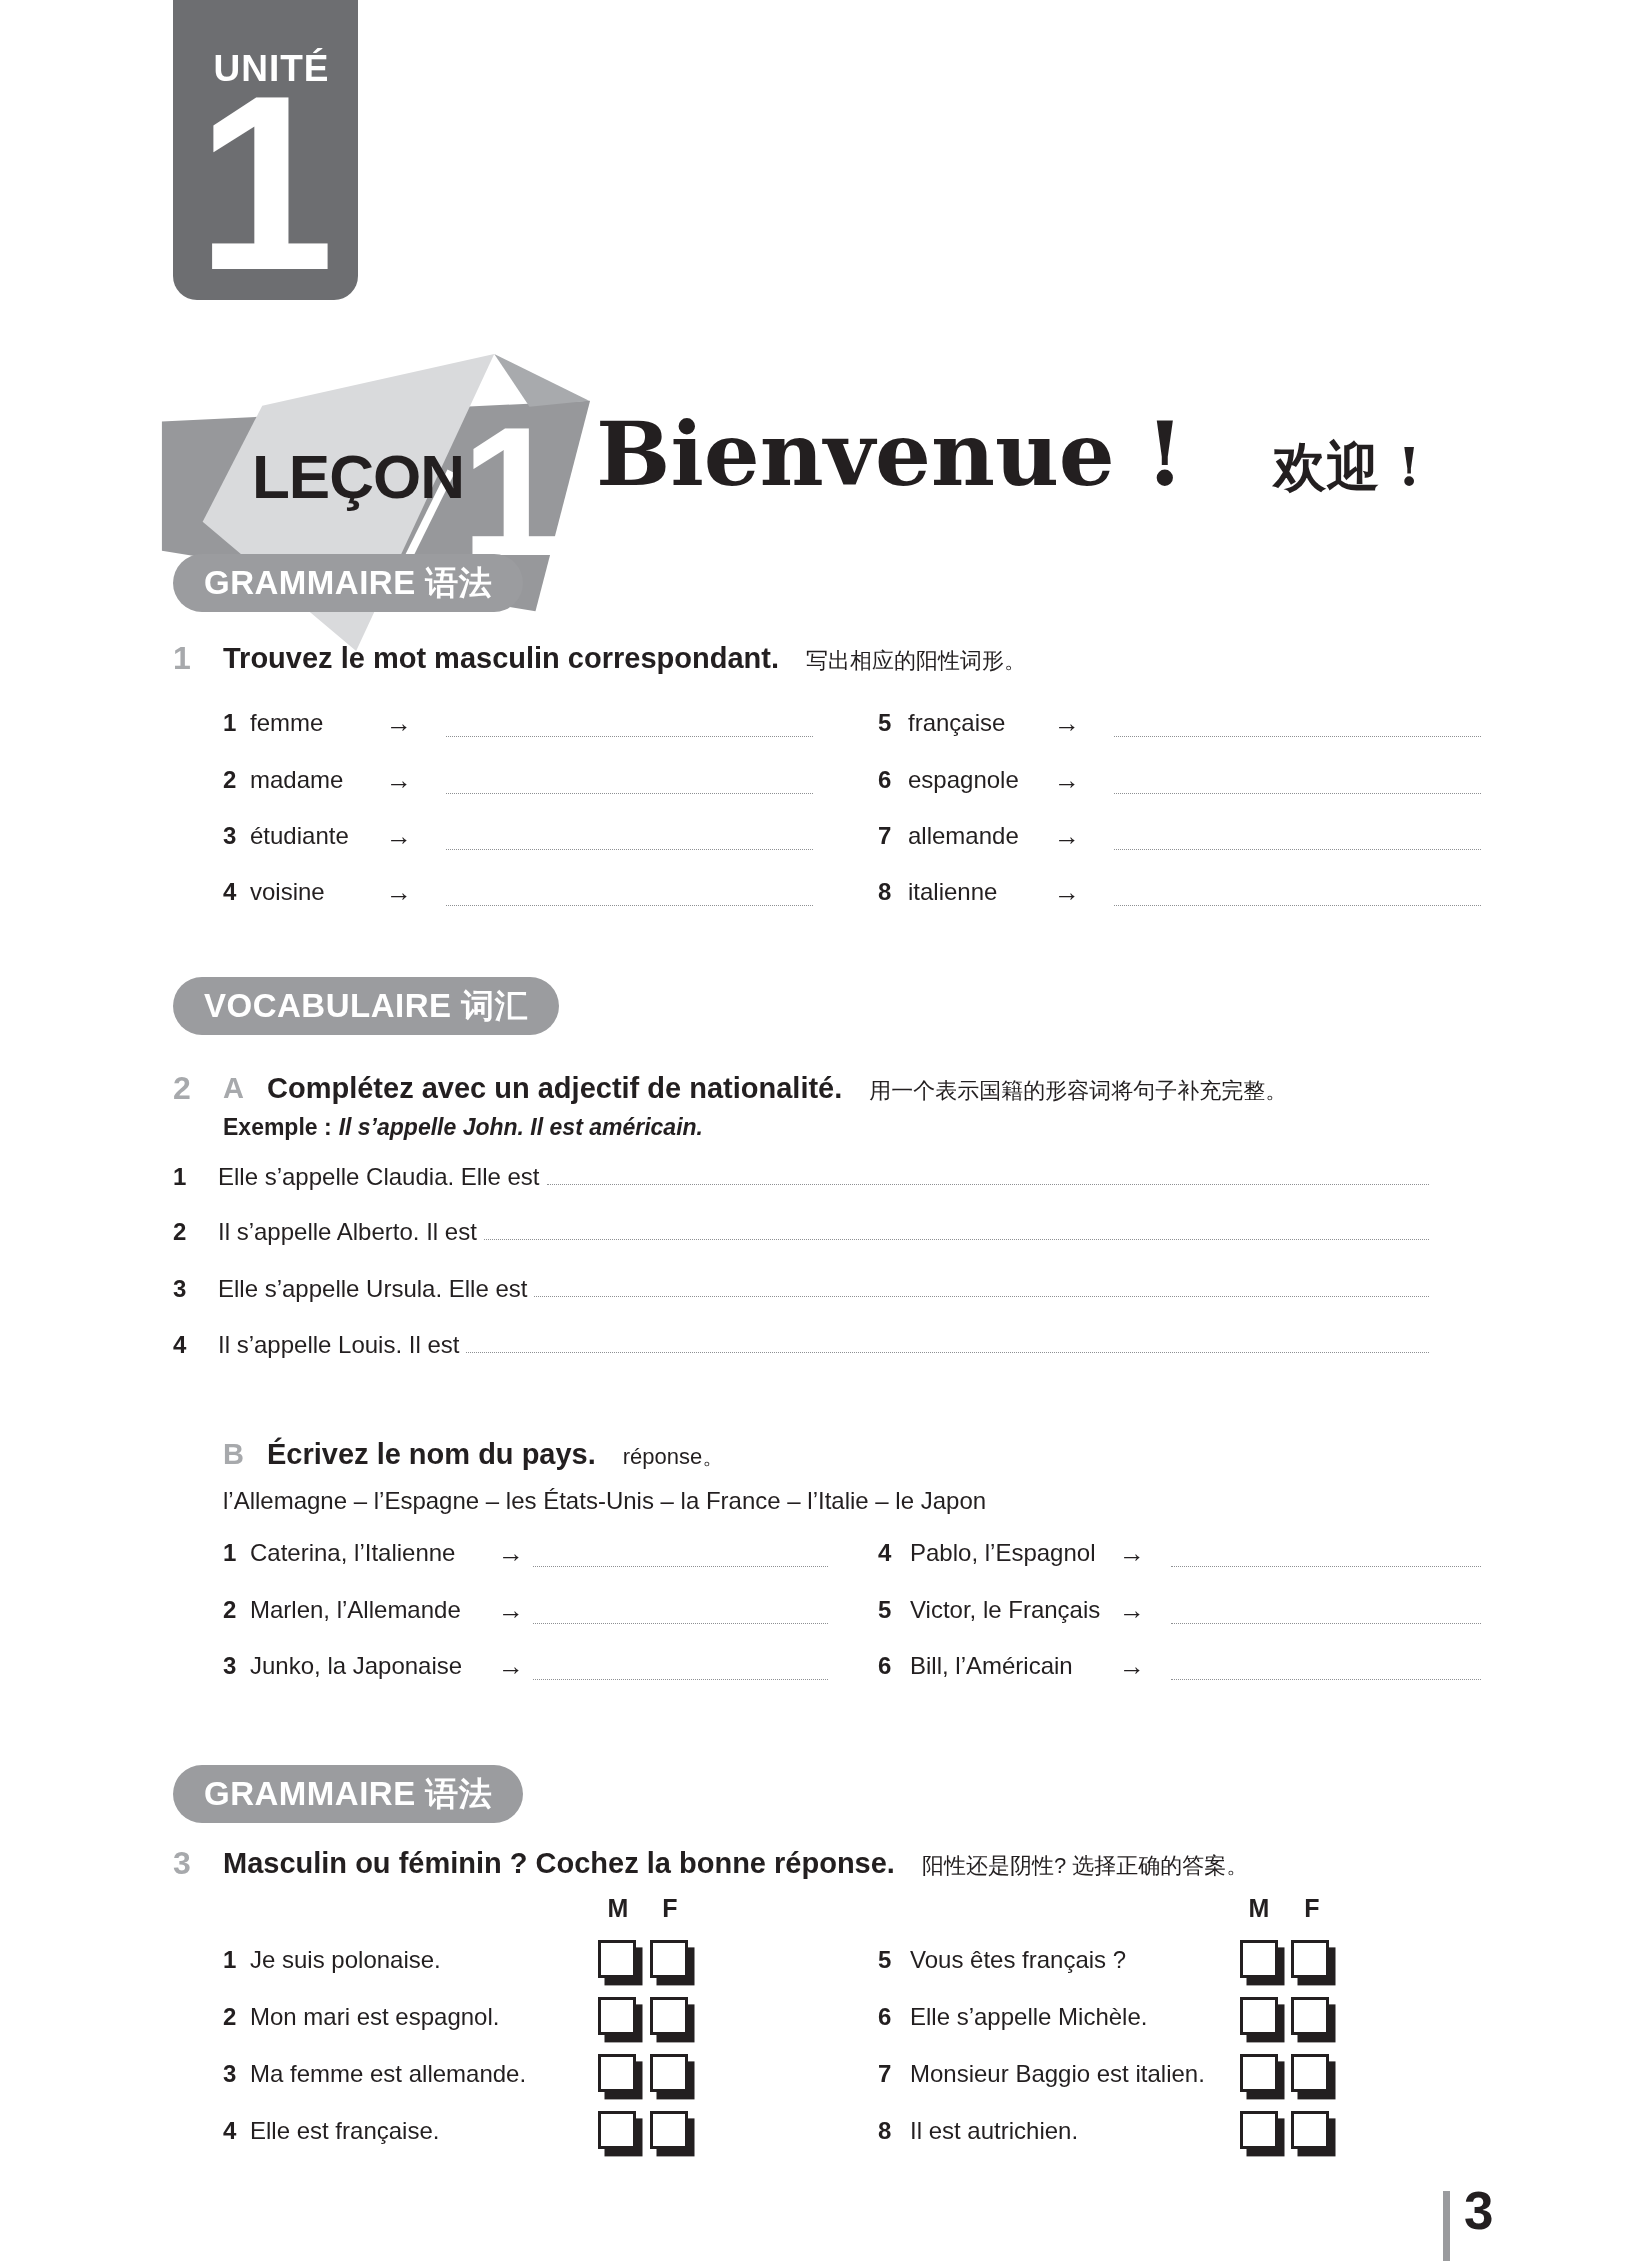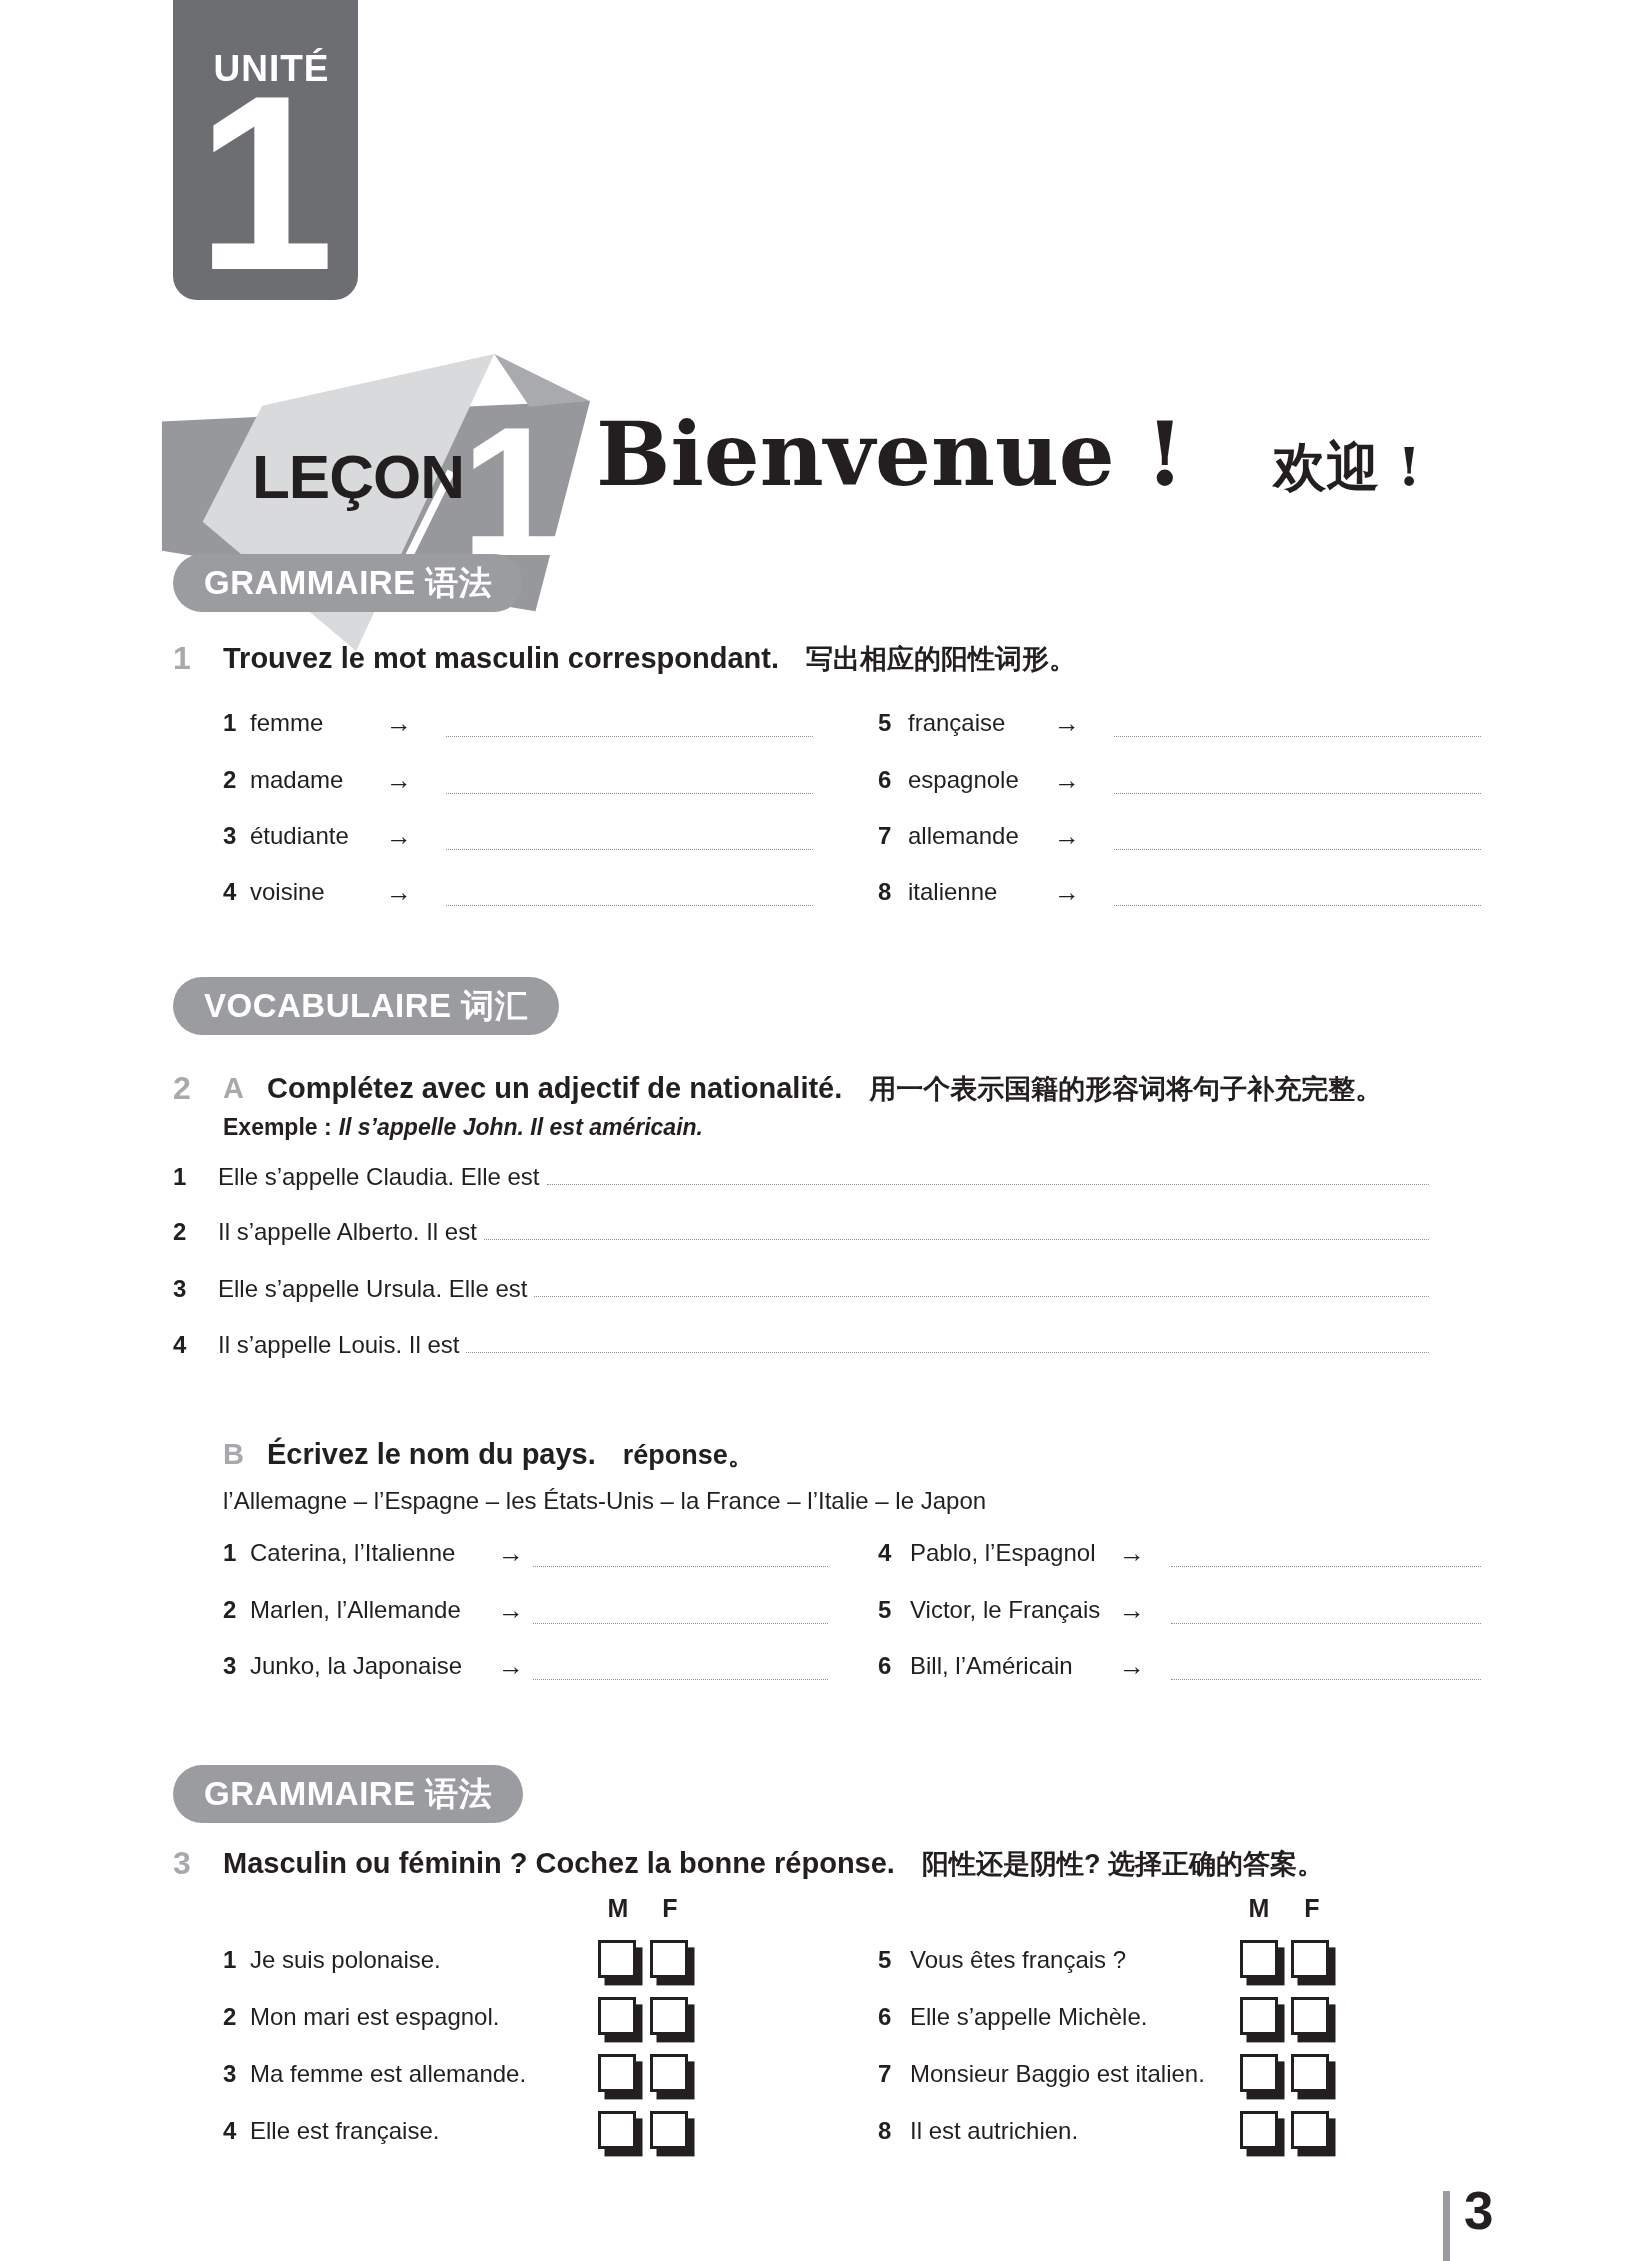--- a/index.html
+++ b/index.html
@@ -30,21 +30,21 @@
   .lecon-title .zh{font-size:53px;margin-left:89px;}
   
   .badge{position:absolute;left:173px;height:58px;border-radius:30px;
     background:var(--badge);color:#fff;display:inline-flex;align-items:center;
     padding:0 31px;font-weight:bold;font-size:33px;letter-spacing:0.5px;white-space:nowrap;}
   
   .ex-head{position:absolute;left:173px;width:1340px;line-height:35px;white-space:nowrap;}
   .ex-num{position:absolute;left:0;top:0;color:var(--gray_num);font-weight:bold;font-size:32px;}
   .ex-letter{position:absolute;color:var(--gray_num);font-weight:bold;font-size:29px;}
   .instr{font-weight:bold;font-size:29px;}
-  .instr-zh{font-weight:bold;font-size:27px;margin-left:27px;}
+  .instr-zh{font-weight:normal;font-size:22px;margin-left:27px;}
   
   .arow{position:absolute;left:173px;width:1309px;height:38px;font-size:24px;line-height:38px;white-space:nowrap;}
   .arow .num{position:absolute;font-weight:bold;}
   .arow .word{position:absolute;}
   .arow .arr{position:absolute;font-size:26px;}
   .blank{position:absolute;top:32px;border-bottom:1.5px dotted var(--dots);height:0;}
   
   .c1n{left:50px;} .c1w{left:77px;} .c1a{left:213px;}
   .b1{left:273px;width:367px;}
   .c2n{left:705px;} .c2w{left:735px;} .c2a{left:881px;}

